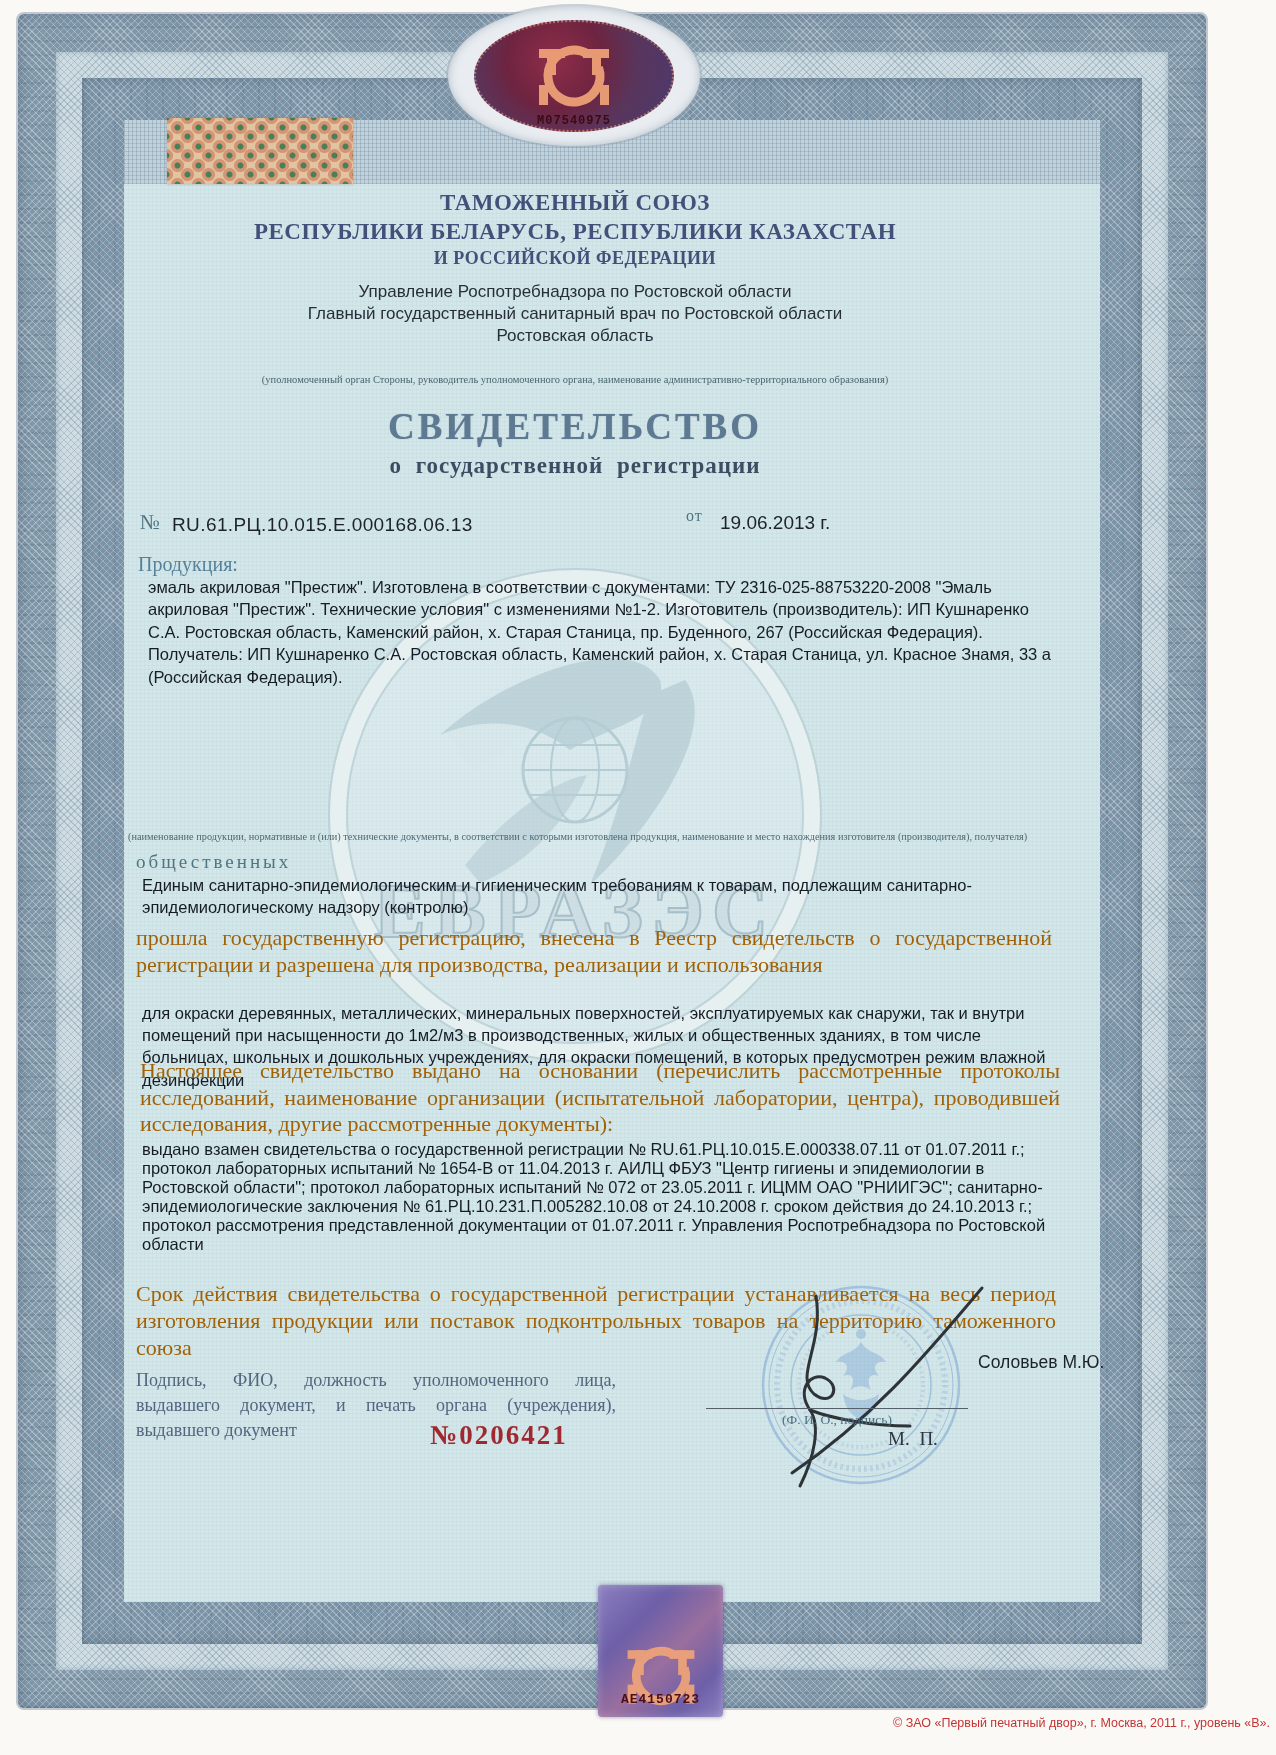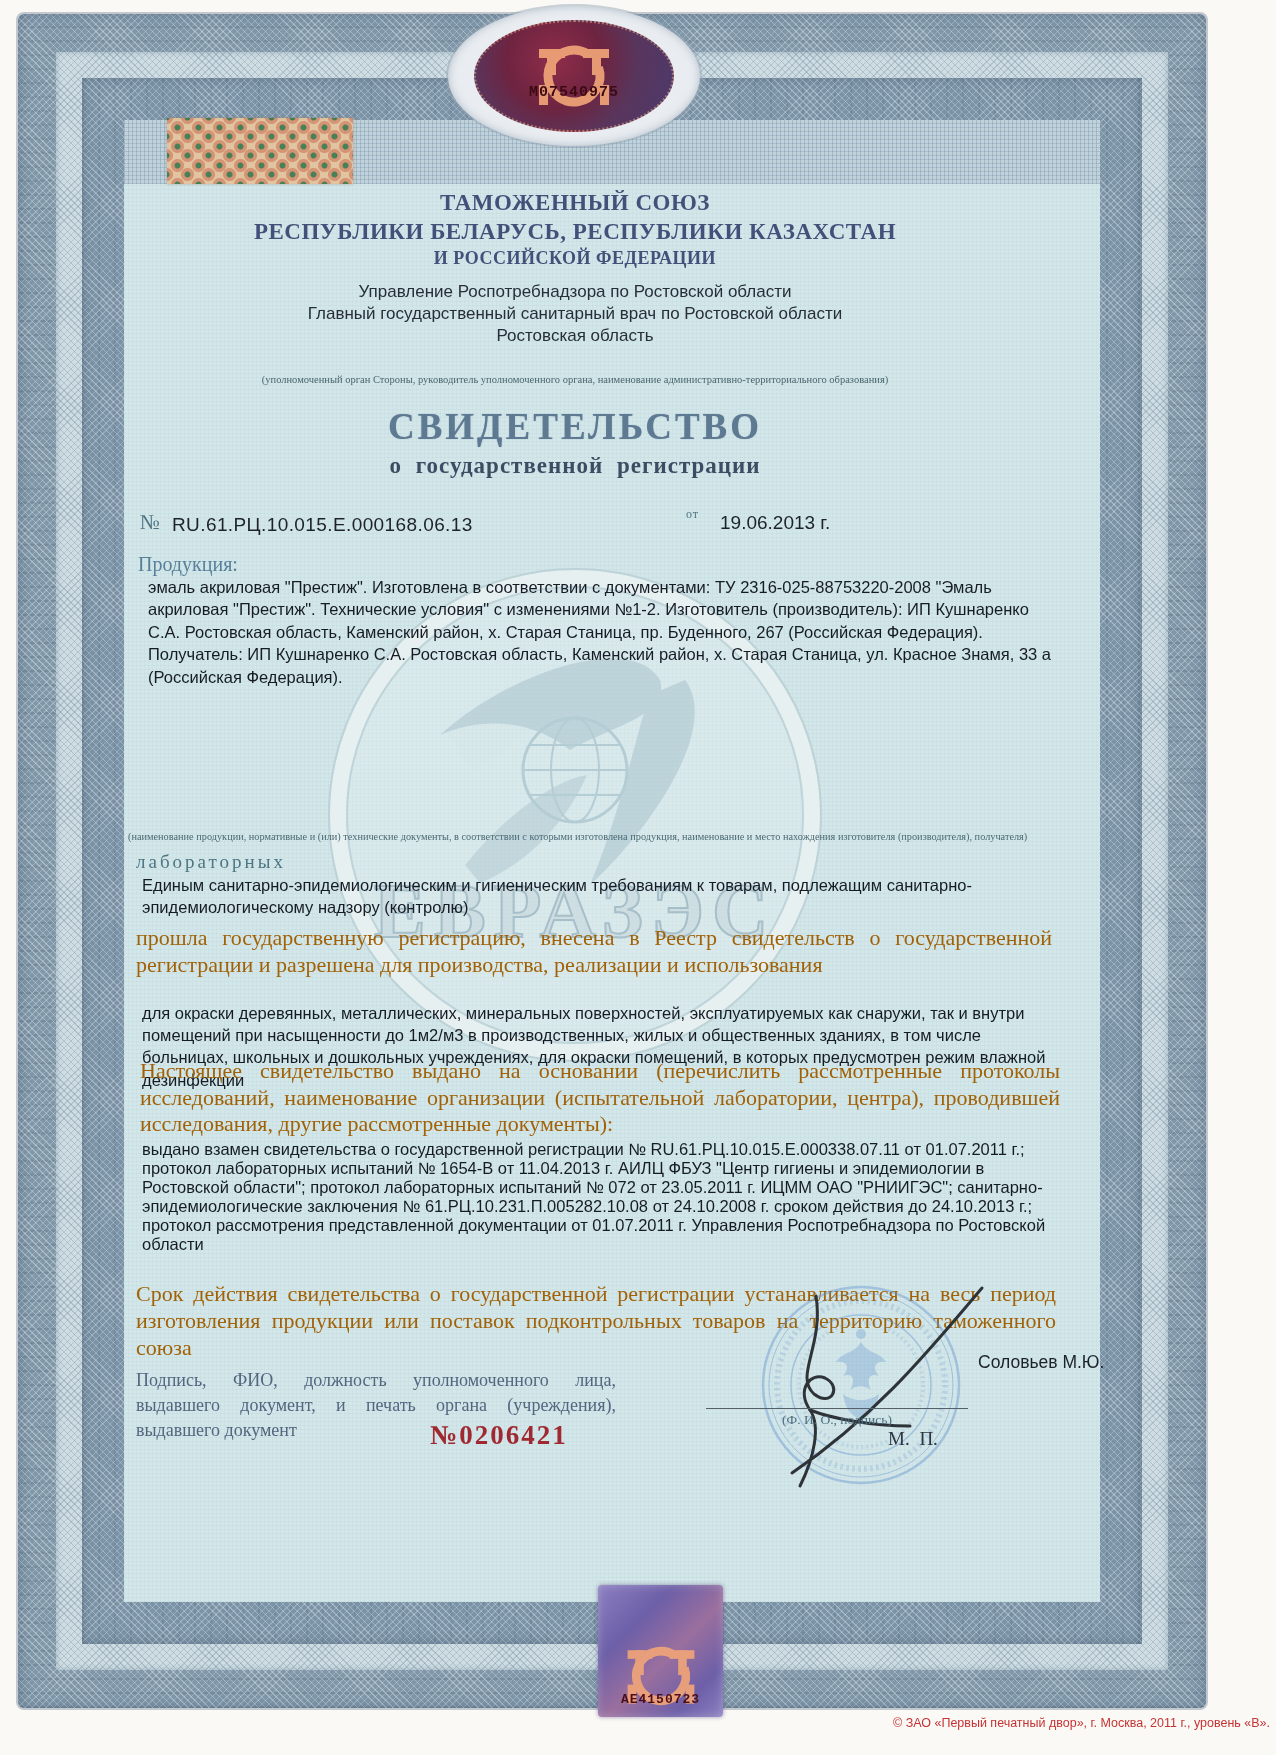--- a/index.html
+++ b/index.html
@@ -71,23 +71,23 @@
     box-shadow:0 0 0 2px rgba(150,165,180,.5), inset 0 0 8px rgba(120,140,160,.5);
     display:flex;align-items:center;justify-content:center;
   }
   .holo-top-inner{
     position:absolute;inset:14px 26px;border-radius:50%;
     background:radial-gradient(circle at 40% 35%,#8f2d4a 0%,#6e2440 35%,#59355c 60%,#4a3a6e 100%);
     border:2px dotted rgba(240,170,130,.55);
     display:flex;align-items:center;justify-content:center;overflow:hidden;
   }
   .holo-serial{
-    position:absolute;left:0;right:0;bottom:29px;text-align:center;
+    position:absolute;left:0;right:0;bottom:2px;text-align:center;
     font-family:"Liberation Mono","DejaVu Sans Mono",monospace;
-    font-weight:bold;font-size:15px;color:#3d0a14;letter-spacing:1px;
+    font-weight:bold;font-size:12px;color:#3d0a14;letter-spacing:1px;
   }
   
   .holo-bottom{
     position:absolute;left:598px;top:1585px;width:125px;height:132px;
     background:linear-gradient(135deg,#8b7fc0 0%,#6d5fa8 30%,#9a6f9e 55%,#6d5fa8 80%,#8b7fc0 100%);
     box-shadow:0 0 4px rgba(70,50,110,.5), inset 0 0 10px rgba(255,255,255,.25);
     border-radius:4px;display:flex;align-items:flex-end;justify-content:center;
   }
   .holo-bottom .holo-serial{bottom:10px;font-size:13px;color:#4d0e18;}
   .tc-logo{opacity:.92;}
@@ -99,21 +99,21 @@
   .hdr2{top:219px;font-size:23px;font-weight:bold;color:#43507a;letter-spacing:.5px;}
   .hdr3{top:248px;font-size:18px;font-weight:bold;color:#43507a;letter-spacing:.5px;}
   .org{font-size:17px;color:#272e3a;}
   .org1{top:282px;}.org2{top:304px;}.org3{top:326px;}
   .note{top:374px;font-size:10.5px;color:#4a666f;white-space:nowrap;}
   .title{top:405px;font-size:37px;font-weight:bold;color:#5e7992;letter-spacing:3px;text-shadow:0 0 1px rgba(94,121,146,.6);}
   .subtitle{top:453px;font-size:23px;font-weight:bold;color:#3c4c62;word-spacing:7px;letter-spacing:1px;}
   .lblTeal{color:#4f7484;}
   .numMark{left:140px;top:510px;font-size:21px;}
   .numVal{left:172px;top:514px;font-size:19px;color:#1d222b;letter-spacing:.4px;}
-  .fromMark{left:686px;top:507px;font-size:12px;letter-spacing:1px;}
+  .fromMark{left:686px;top:507px;font-size:16px;letter-spacing:1px;}
   .dateVal{left:720px;top:512px;font-size:19px;color:#1d222b;}
   .prodLbl{left:138px;top:553px;font-size:20px;color:#57809a;}
   .sansBody{font-size:16.5px;line-height:22.4px;color:#161c26;}
   .prodTxt{left:148px;top:576px;width:912px;}
   .prodNote{left:128px;top:831px;width:950px;font-size:10.3px;color:#4b6a74;white-space:nowrap;}
   .confLbl{left:136px;top:851px;font-size:19px;letter-spacing:3px;color:#4d7582;}
   .confTxt{left:142px;top:874px;width:910px;}
   .serifPar{font-size:22px;line-height:26.5px;color:#a16207;text-align:justify;}
   .regTxt{left:136px;top:925px;width:916px;}
   .useTxt{left:142px;top:1002px;width:918px;line-height:22.2px;}
@@ -191,21 +191,21 @@
 
 <div class="blk serifF lblTeal numMark">№</div>
 <div class="blk numVal">RU.61.РЦ.10.015.Е.000168.06.13</div>
 <div class="blk serifF lblTeal fromMark">от</div>
 <div class="blk dateVal">19.06.2013 г.</div>
 
 <div class="blk serifF prodLbl">Продукция:</div>
 <div class="blk sansBody prodTxt">эмаль акриловая "Престиж". Изготовлена в соответствии с документами: ТУ 2316-025-88753220-2008 "Эмаль акриловая "Престиж". Технические условия" с изменениями №1-2. Изготовитель (производитель): ИП Кушнаренко С.А. Ростовская область, Каменский район, х. Старая Станица, пр. Буденного, 267 (Российская Федерация).  Получатель: ИП Кушнаренко С.А. Ростовская область, Каменский район, х. Старая Станица, ул. Красное Знамя, 33 а (Российская Федерация).</div>
 <div class="blk serifF prodNote">(наименование продукции, нормативные и (или) технические документы, в соответствии с которыми изготовлена продукция, наименование и место нахождения изготовителя (производителя), получателя)</div>
 
-<div class="blk serifF confLbl">лабораторных</div>
+<div class="blk serifF confLbl">общественных</div>
 <div class="blk sansBody confTxt">Единым санитарно-эпидемиологическим и гигиеническим требованиям к товарам, подлежащим санитарно-эпидемиологическому надзору (контролю)</div>
 
 <div class="blk serifF serifPar regTxt">прошла государственную регистрацию, внесена в Реестр свидетельств о государственной регистрации и разрешена для производства, реализации и использования</div>
 <div class="blk sansBody useTxt">для окраски деревянных, металлических, минеральных поверхностей, эксплуатируемых как снаружи, так и внутри помещений при насыщенности до 1м2/м3 в производственных, жилых и общественных зданиях, в том числе больницах, школьных и дошкольных учреждениях, для окраски помещений, в которых предусмотрен режим влажной дезинфекции</div>
 
 <div class="blk serifF serifPar basisLbl">Настоящее свидетельство выдано на основании (перечислить рассмотренные протоколы исследований, наименование организации (испытательной лаборатории, центра), проводившей исследования, другие рассмотренные документы):</div>
 <div class="blk sansBody basisTxt">выдано взамен свидетельства о государственной регистрации № RU.61.РЦ.10.015.Е.000338.07.11 от 01.07.2011 г.; протокол лабораторных испытаний № 1654-В от 11.04.2013 г. АИЛЦ ФБУЗ "Центр гигиены и эпидемиологии в Ростовской области"; протокол лабораторных испытаний № 072 от 23.05.2011 г. ИЦММ ОАО "РНИИГЭС"; санитарно-эпидемиологические заключения № 61.РЦ.10.231.П.005282.10.08 от 24.10.2008 г. сроком действия до 24.10.2013 г.; протокол рассмотрения представленной документации от 01.07.2011 г. Управления Роспотребнадзора по Ростовской области</div>
 
 <div class="blk serifF serifPar validTxt">Срок действия свидетельства о государственной регистрации устанавливается на весь период изготовления продукции или поставок подконтрольных товаров на территорию таможенного союза</div>
 

